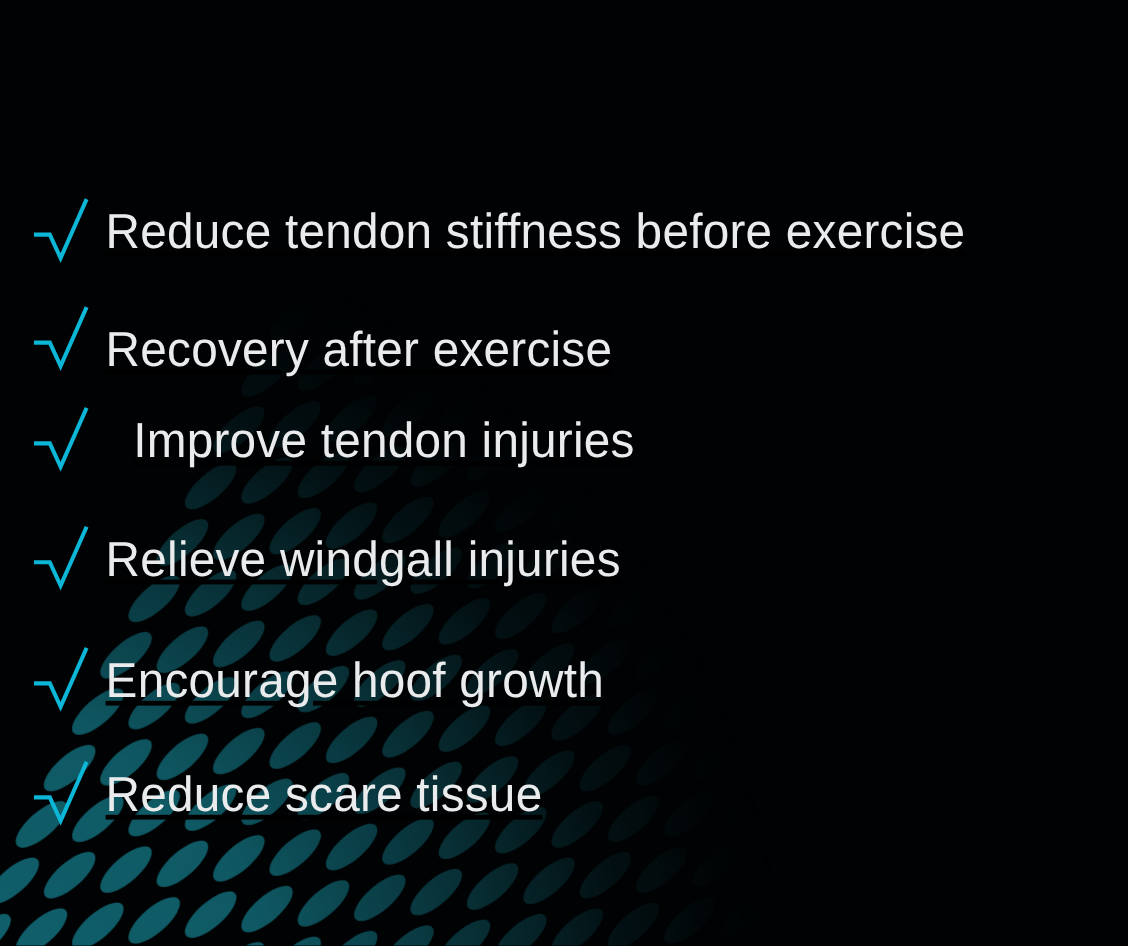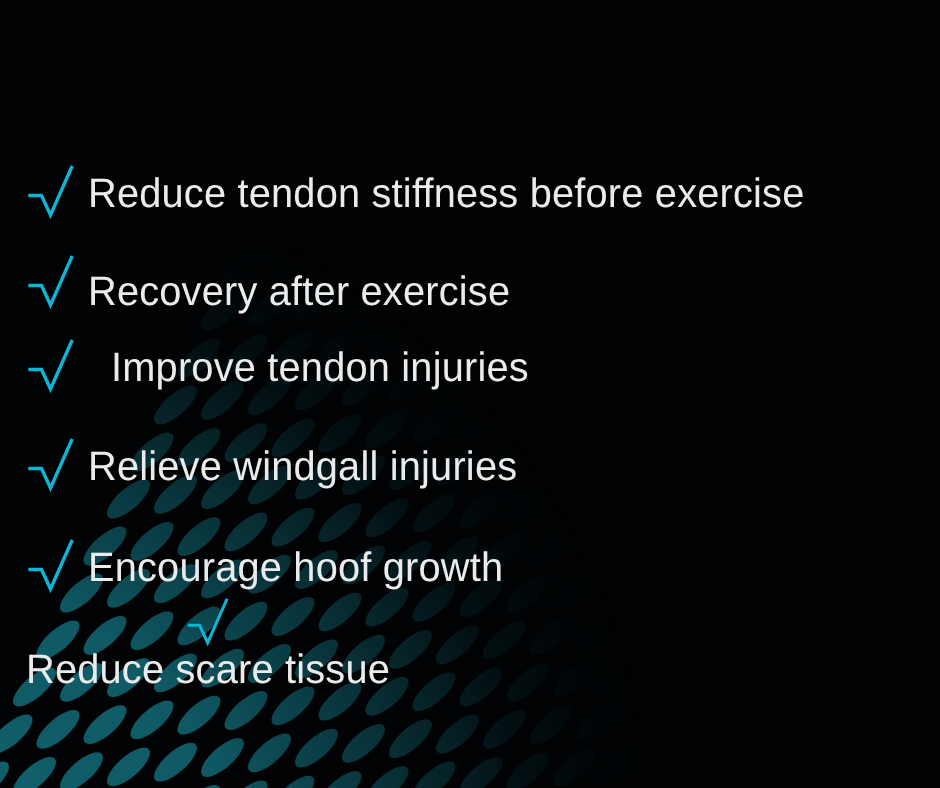--- a/index.html
+++ b/index.html
@@ -42,20 +42,21 @@
     margin: 0;
     list-style: none;
   }
 
   .check-item {
     position: absolute;
     left: 26px;
     height: 64px;
     display: flex;
     align-items: center;
+    text-decoration: underline;
   }
 
   .radical-icon {
     width: 52px;
     height: 58px;
     flex: 0 0 52px;
     display: block;
     margin-right: 10px;
   }
 
@@ -337,21 +338,21 @@
           <path d="M4 31.5 L15.5 31.5 L24.5 51 L45.5 3.5" fill="none" stroke="#0cb6d6" stroke-width="3.4" stroke-linecap="square" stroke-linejoin="miter"></path>
         </svg>
         <span class="item-label">Relieve windgall injuries</span>
       </li>
       <li class="check-item" style="top: 535px;">
         <svg class="radical-icon" viewBox="0 0 52 58">
           <path d="M4 31.5 L15.5 31.5 L24.5 51 L45.5 3.5" fill="none" stroke="#0cb6d6" stroke-width="3.4" stroke-linecap="square" stroke-linejoin="miter"></path>
         </svg>
         <span class="item-label">Encourage hoof growth</span>
       </li>
-      <li class="check-item" style="top: 597px; flex-direction: column;">
+      <li class="check-item" style="top: 630px;">
         <svg class="radical-icon" viewBox="0 0 52 58">
           <path d="M4 31.5 L15.5 31.5 L24.5 51 L45.5 3.5" fill="none" stroke="#0cb6d6" stroke-width="3.4" stroke-linecap="square" stroke-linejoin="miter"></path>
         </svg>
         <span class="item-label">Reduce scare tissue</span>
       </li>
     </ul>
 
 </div>
 
 </body></html>

